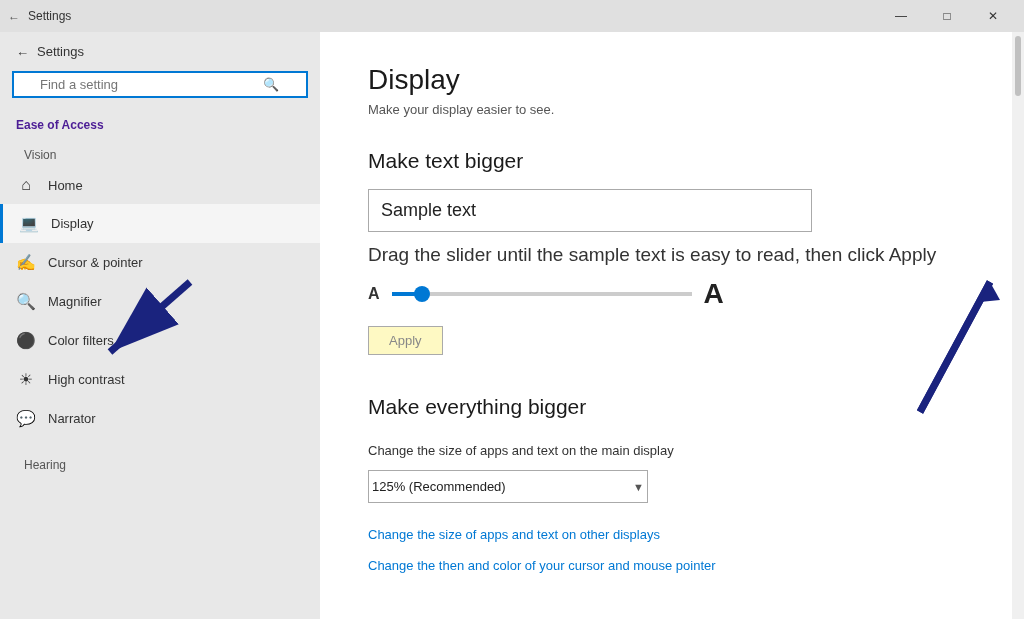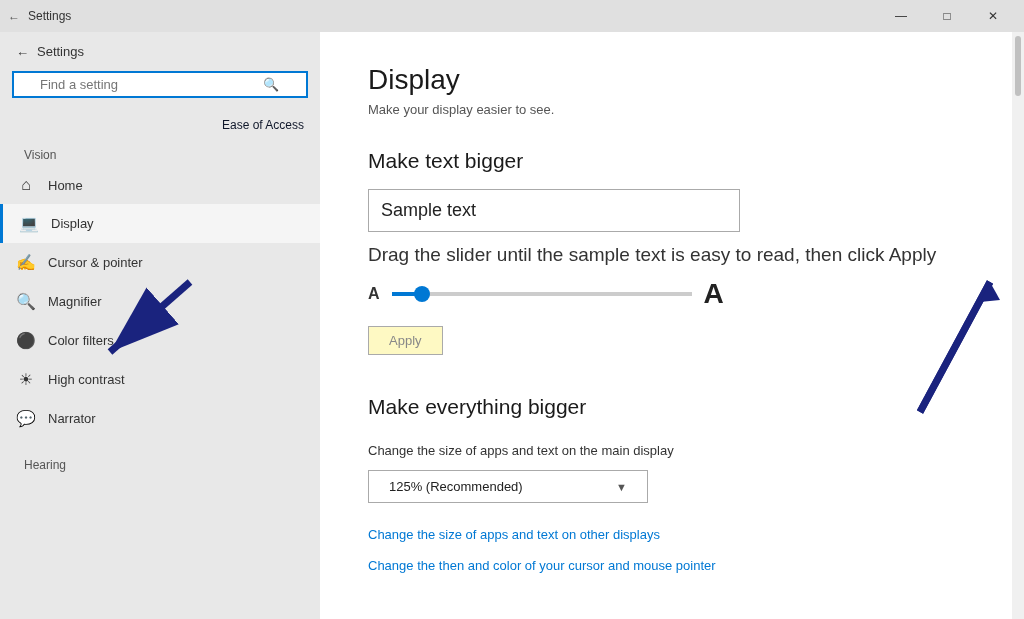--- a/index.html
+++ b/index.html
@@ -147,21 +147,21 @@
       font-weight: 400;
       color: #1a1a1a;
       margin-bottom: 16px;
     }
 
     .sample-text-box {
       border: 1px solid #aaa;
       padding: 10px 12px;
       font-size: 18px;
       color: #222;
-      width: 372px;
+      width: 444px;
       margin-bottom: 12px;
       background: white;
     }
 
     .slider-instruction {
       font-size: 19px;
       color: #333;
       margin-bottom: 12px;
     }
 
@@ -215,21 +215,21 @@
       font-size: 13px;
       color: #333;
       margin-bottom: 12px;
     }
 
     .dropdown-select {
       display: flex;
       align-items: center;
       justify-content: space-between;
       border: 1px solid #aaa;
-      padding: 8px 20px;
+      padding: 8px 3px;
       width: 280px;
       cursor: pointer;
       font-size: 13px;
       color: #222;
       background: white;
       margin-bottom: 24px;
     }
     .dropdown-arrow { font-size: 11px; color: #555; }
 
     .link-text {
@@ -271,21 +271,21 @@
     <div class="sidebar-back">
       <span>←</span>
       <span>Settings</span>
     </div>
 
     <div class="sidebar-search">
       <input type="text" placeholder="Find a setting" style="">
       <span class="sidebar-search-icon">🔍</span>
     </div>
 
-    <div style="font-size:12px;font-weight:400;padding:4px 16px 8px;color:#0f172a;text-align:right;">Ease of Access</div>
+    <div style="font-size:12px;font-weight:700;padding:4px 16px 8px;color:#4c1d95;">Ease of Access</div>
 
     <div class="sidebar-section-label">Vision</div>
 
     <div class="sidebar-item">
       <span class="icon">⌂</span>
       <span>Home</span>
     </div>
 
     <div class="sidebar-item active">
       <span class="icon">💻</span>

